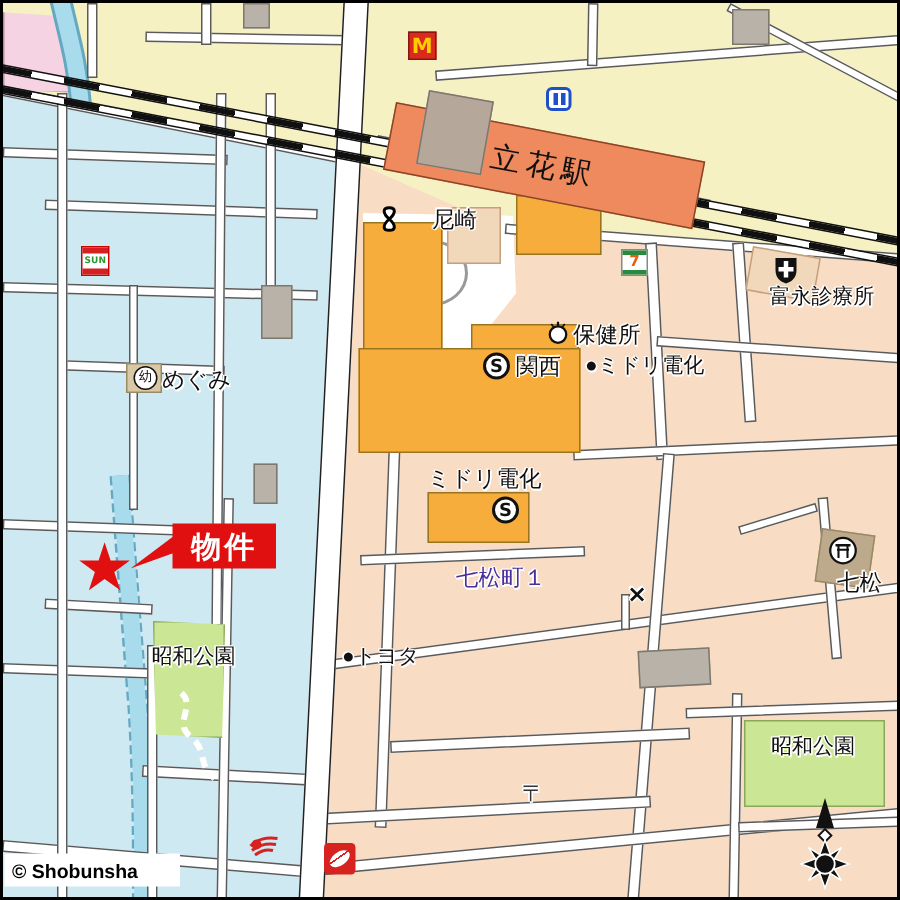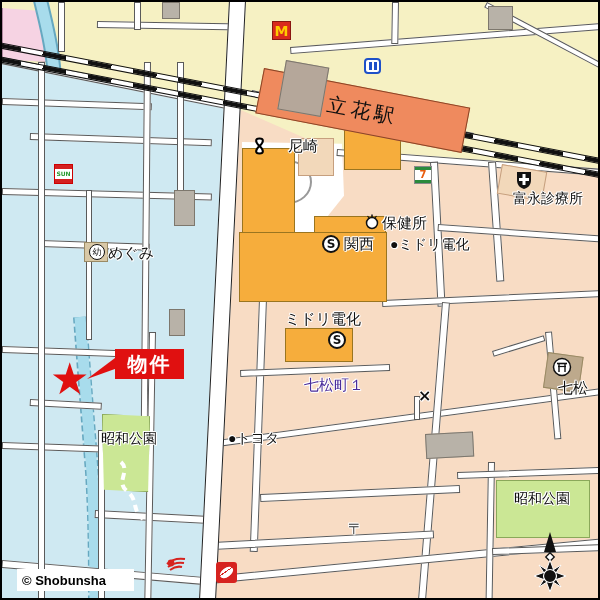--- a/index.html
+++ b/index.html
@@ -246,17 +246,17 @@
   <div class="lbl small" style="left:512px;top:490px;">昭和公園</div>
   <div class="lbl" style="left:346px;top:520px;color:#333;">〒</div>
   <div class="lbl" style="left:416px;top:386px;font-weight:bold;font-size:16px;">×</div>
 
   <div class="star" style="left:48px;top:355px;">★</div>
   <div class="bukken-arrow" style="left:85px;top:353px;width:32px;height:24px;"></div>
   <div class="bukken-box" style="left:113px;top:347px;width:69px;height:30px;">
     <span>物件</span>
   </div>
 
-  <div class="copyright" style="left:15px;top:567px;width:112px;height:22px;">
+  <div class="copyright" style="left:1px;top:567px;width:112px;height:22px;">
     <span>© Shobunsha</span>
   </div>
 
 </div>
 
 </body></html>

